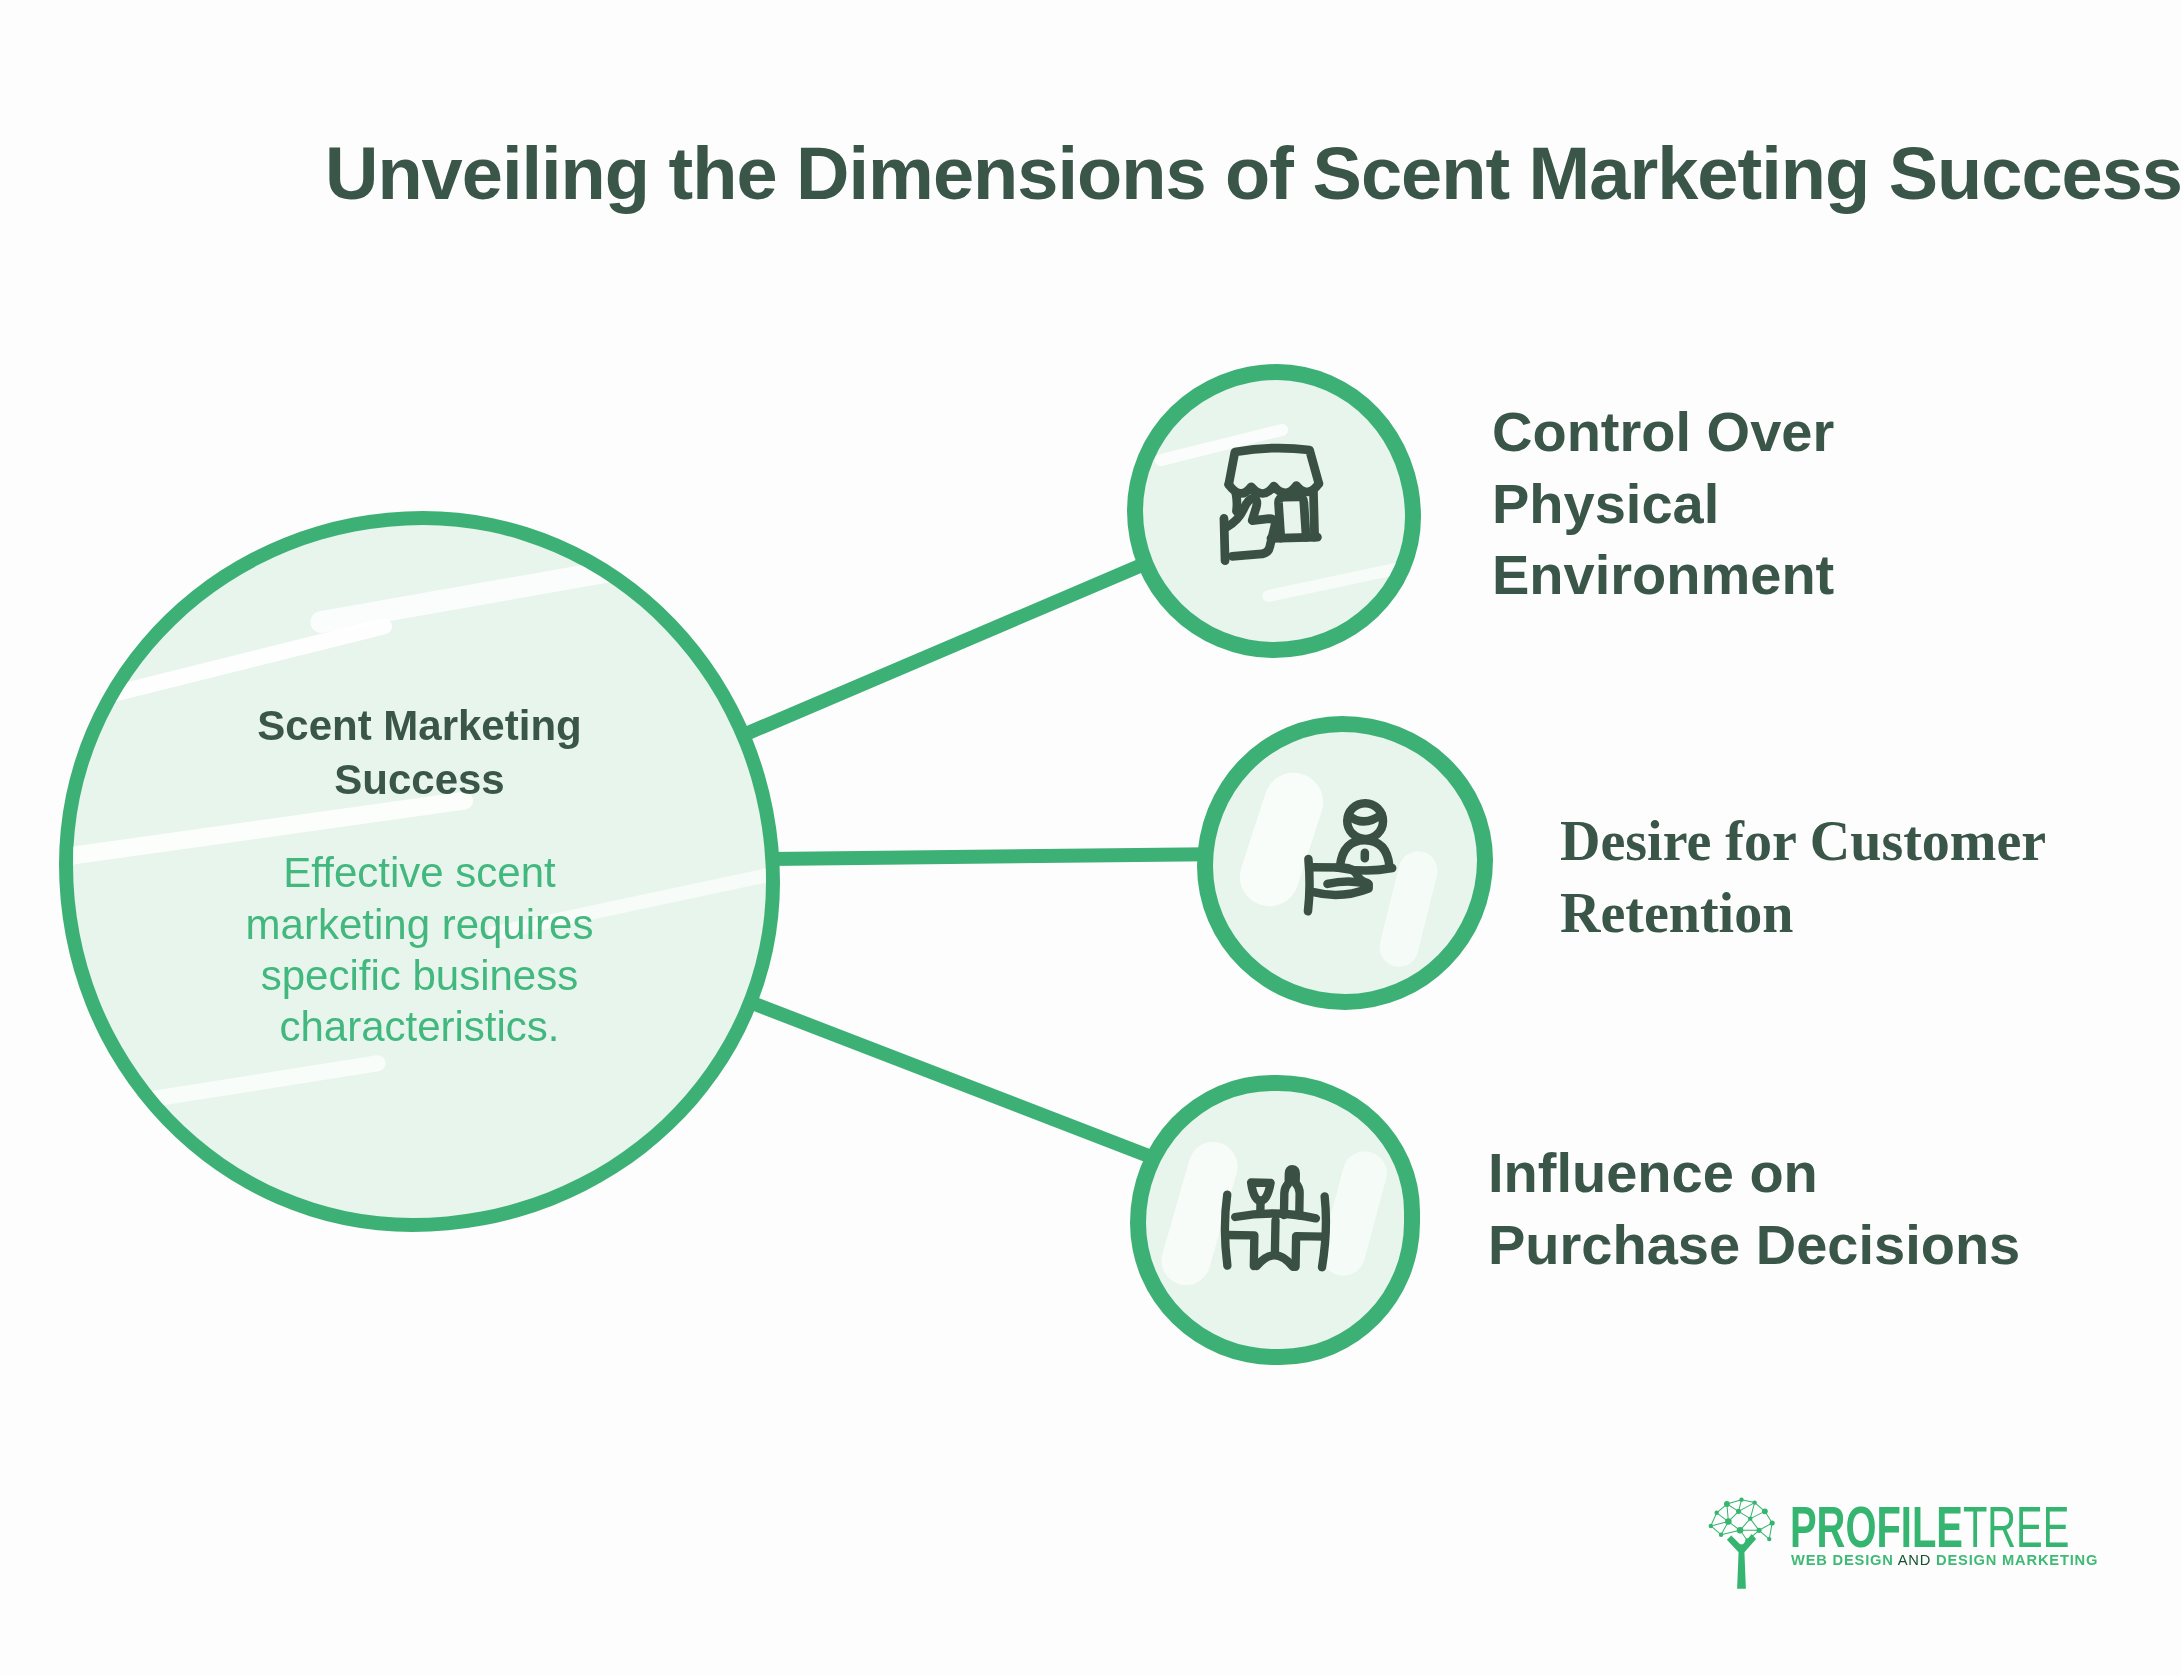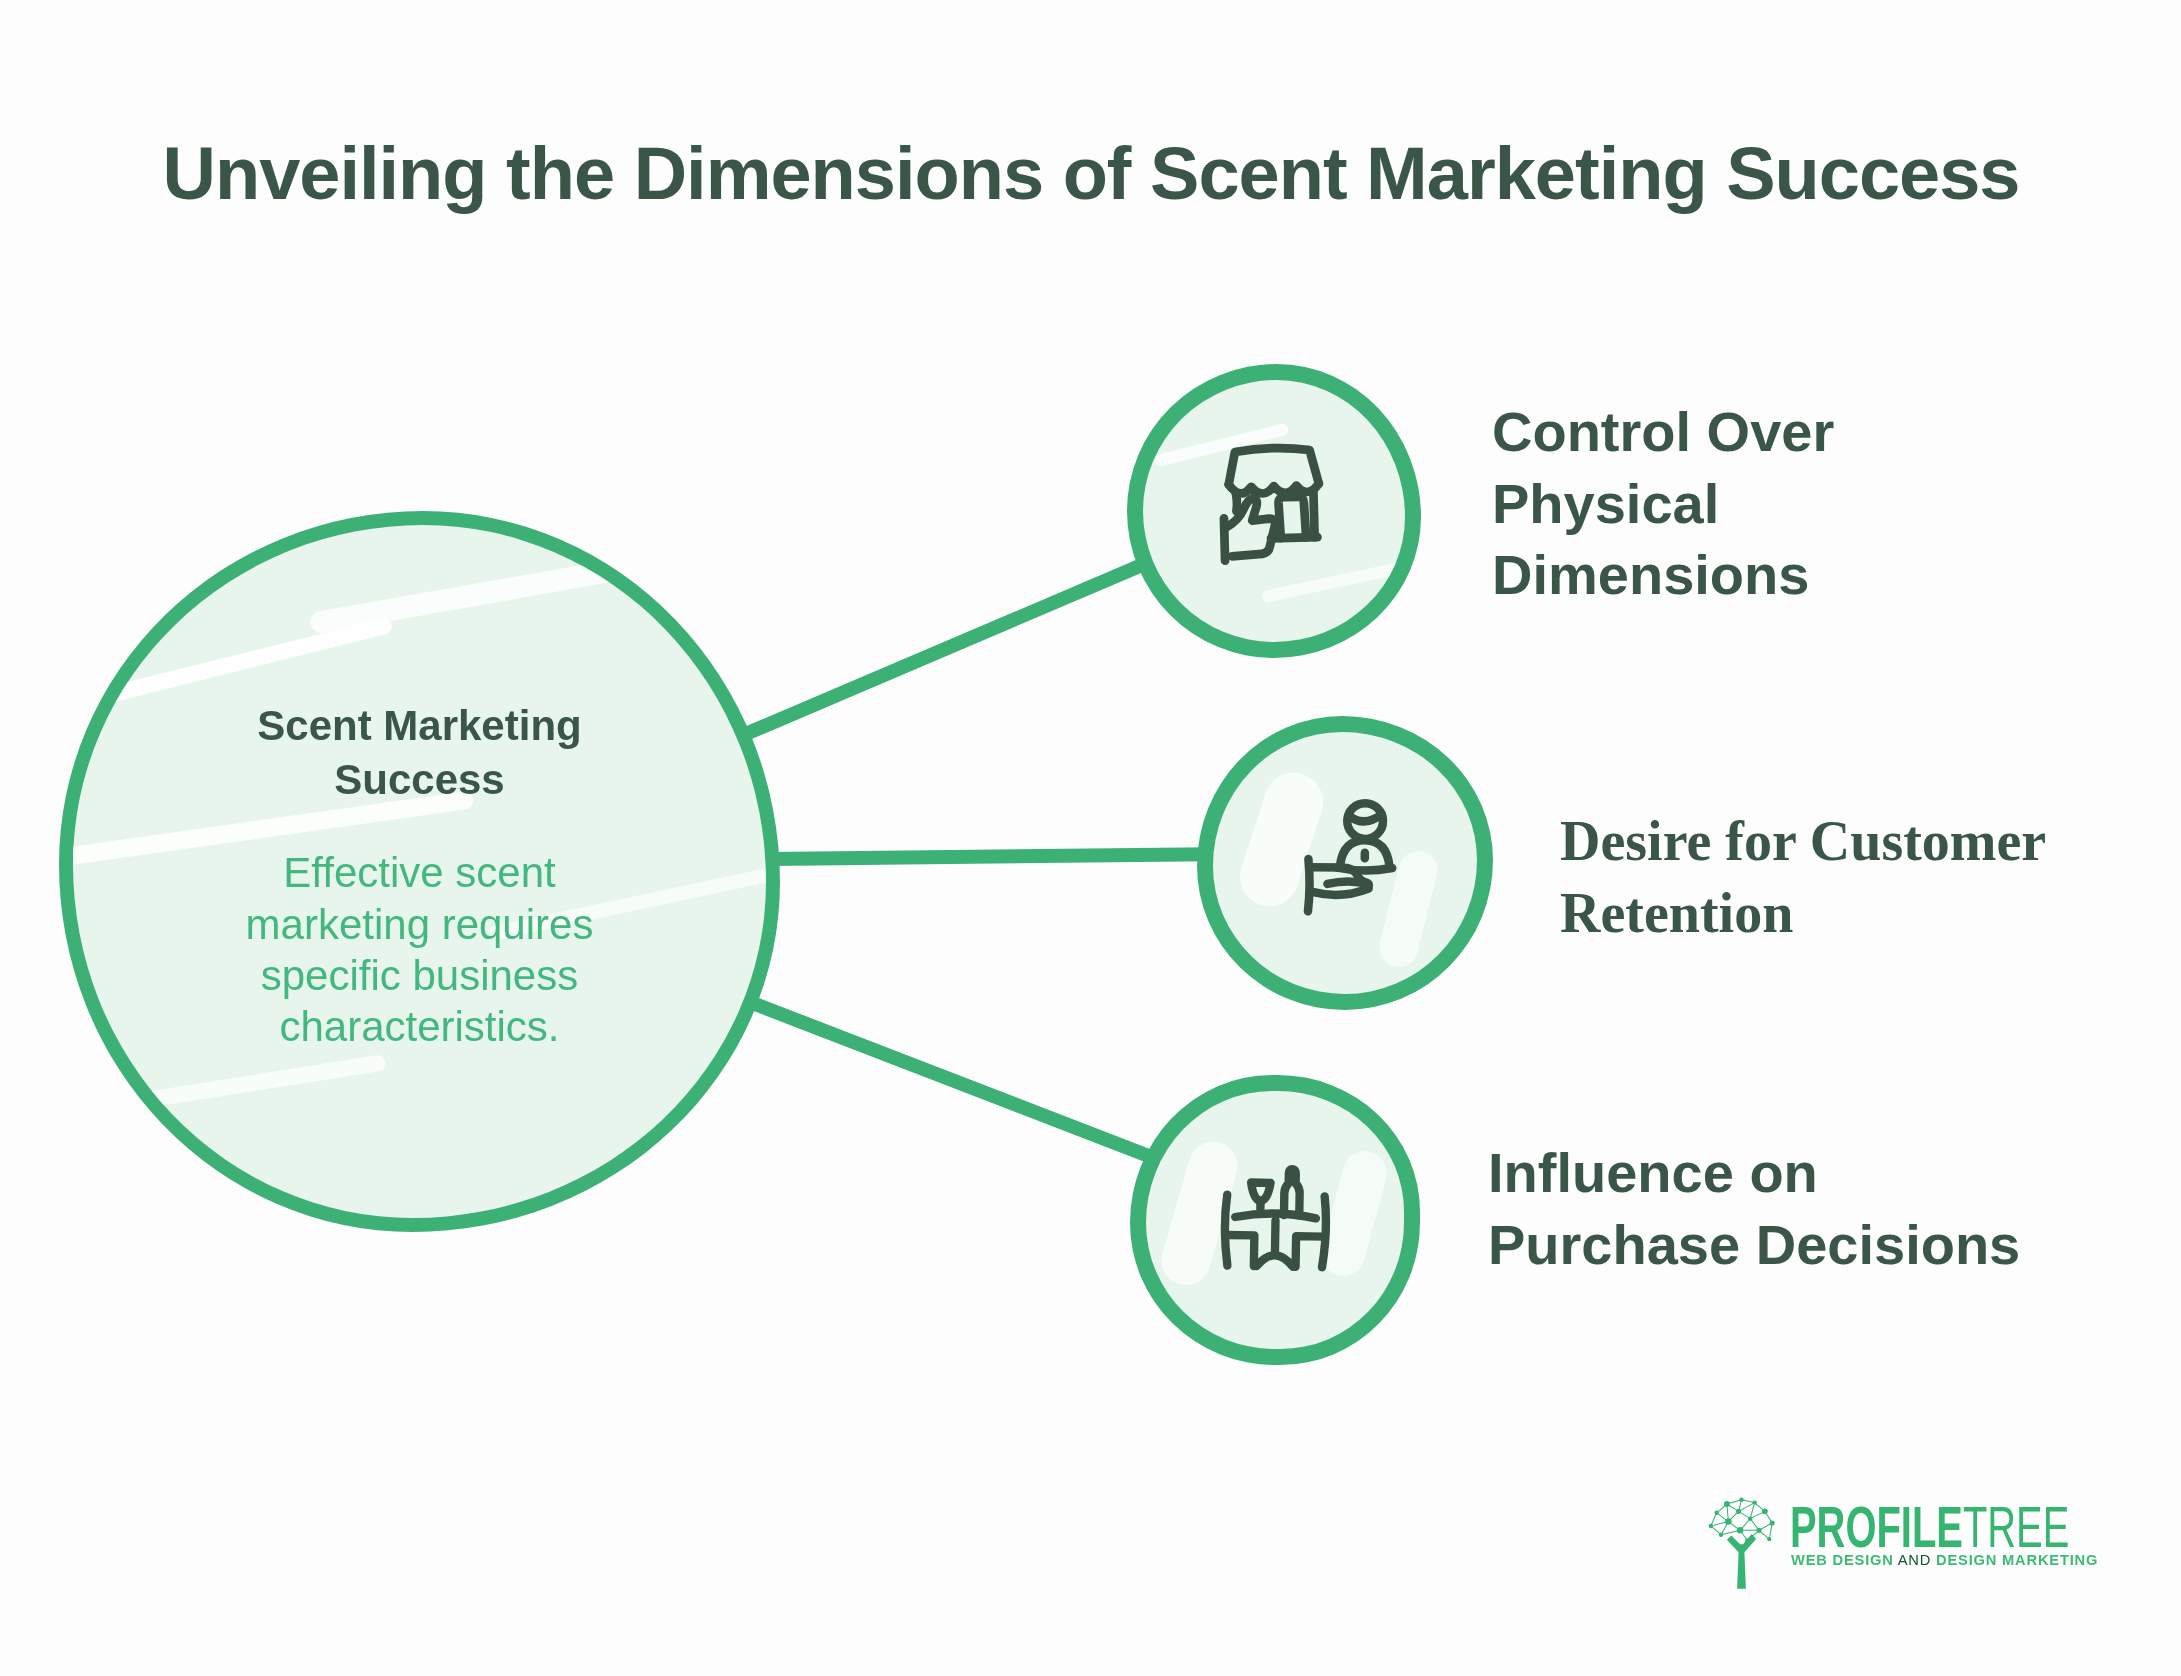--- a/index.html
+++ b/index.html
@@ -4,21 +4,21 @@
 <style>
   html,body { margin:0; padding:0; background:#FDFDFD; }
   #canvas {
     position:relative; width:2182px; height:1676px; overflow:hidden;
     background:#FDFDFD;
     font-family:"Liberation Sans", sans-serif;
   }
   
   .title {
     position:absolute; left:0; right:0; top:131px; margin:0;
-    text-align:center; font-size:74px; font-weight:bold; letter-spacing:-1px;
+    text-align:right; font-size:74px; font-weight:bold; letter-spacing:-1px;
     color:#3A5649;
   }
   
   .line {
     position:absolute; height:13.7px; background:#3DB175; border-radius:7.8px;
     transform-origin:left center; z-index:1;
   }
   .line1 { left:727px; top:735px; width:467px; transform:rotate(-23.1deg); }
   .line2 { left:763px; top:852px; width:453px; transform:rotate(-0.6deg); border-radius:9.8px 11.8px 8.8px 10.8px; }
   .line3 { left:729px; top:987px; width:484px; transform:rotate(21.1deg); }
@@ -107,21 +107,21 @@
       <path d="M 28,40 L 33,17 Q 60,13 86,17 L 92,41"></path>
       <path d="M 92,41 Q 84,52 76,42 Q 68,52 60,42 Q 52,52 44,42 Q 36,52 28,40"></path>
       <path d="M 33,47 Q 34,53 33,59"></path>
       <path d="M 88,46 L 88,79"></path>
       <path d="M 57,79 L 90,79"></path>
       <path d="M 64,79 L 63,54 Q 63,50 67,50 L 77,50 Q 81,50 81,54 L 82,79"></path>
       <path d="M 24,64 L 24,94"></path>
       <path d="M 26,70 Q 34,66 38,58 Q 41,51 45,50 Q 49,51 47,57 L 44,66 L 56,65 Q 61,65 60,70 L 56,85 Q 55,90 48,90 L 29,91"></path>
     </svg>
   </div>
-  <div class="label label1">Control Over Physical Dimensions</div>
+  <div class="label label1">Control Over Physical Environment</div>
 
   <div class="node sat sat2">
     <div class="streak" style="left:39px;top:39px;width:59px;height:137px;transform:rotate(18deg);opacity:.75;border-radius:29px;"></div>
     <div class="streak" style="left:176px;top:118px;width:39px;height:118px;transform:rotate(14deg);opacity:.6;border-radius:19.6px;"></div>
     <svg width="165" height="165" viewBox="0 0 120 120" fill="none" stroke="#3A5043" stroke-width="6.2" stroke-linecap="round" stroke-linejoin="round" style="transform:rotate(0.5deg)">
       <circle cx="74" cy="29" r="13"></circle>
       <path d="M 62,25 Q 73,34 86,24"></path>
       <path d="M 56,62 Q 58,43 74,43 Q 90,43 92,62"></path>
       <path d="M 54,63 Q 74,67 94,63"></path>
       <path d="M 74,52 L 74,56"></path>

